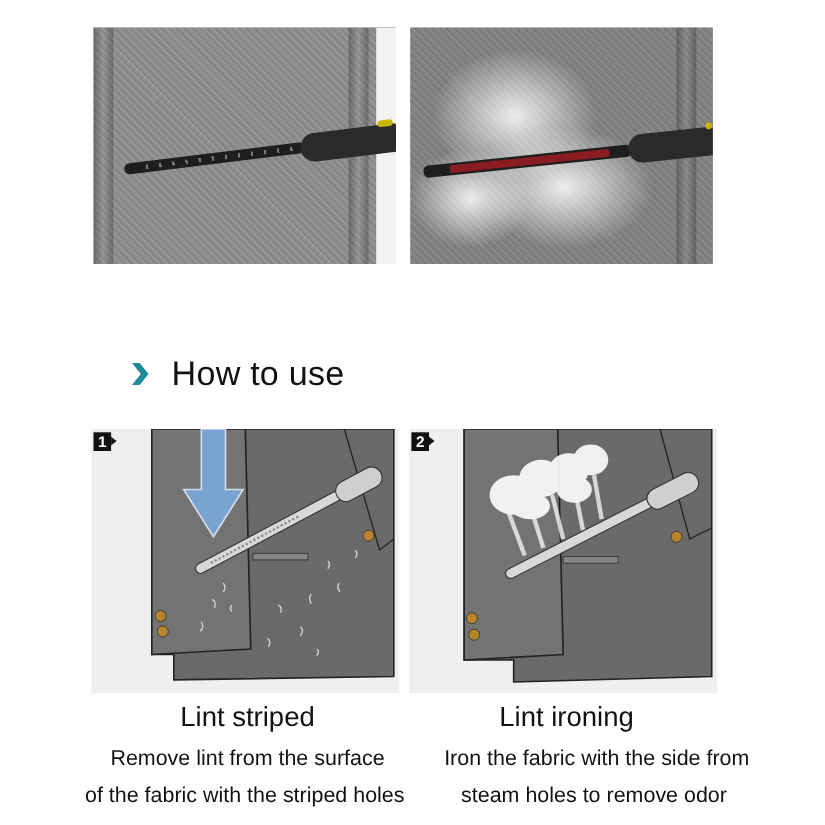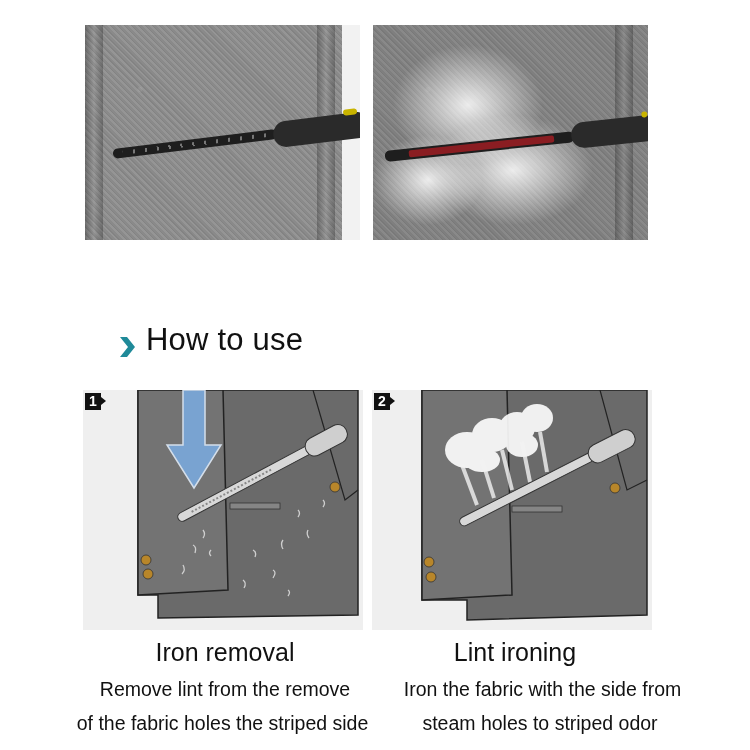--- a/index.html
+++ b/index.html
@@ -15,21 +15,21 @@
   .fabric.dark { filter:brightness(0.92); }
   .fold { position:absolute; top:0; bottom:0; width:18px; background:linear-gradient(90deg, rgba(0,0,0,0.25), rgba(255,255,255,0.05), rgba(0,0,0,0.25)); }
   .edge-white { position:absolute; top:0; bottom:0; right:0; width:18px; background:#f2f2f2; }
   .wand { position:absolute; height:10px; border-radius:5px; background:#1e1e1e; transform-origin:left center; }
   .wand-dots { position:absolute; inset:3px 10px; background:repeating-linear-gradient(90deg, transparent 0 10px, #777 10px 12px); }
   .wand-red { position:absolute; top:2px; bottom:2px; left:24px; right:20px; background:#8a1d22; border-radius:2px; }
   .handle { position:absolute; height:26px; border-radius:13px 4px 4px 13px; background:#2a2a2a; }
   .handle .yellow { position:absolute; top:-4px; right:4px; width:14px; height:6px; background:#c9b400; border-radius:3px; }
   .steam { position:absolute; border-radius:50%; background:radial-gradient(closest-side, rgba(255,255,255,0.85), rgba(255,255,255,0)); }
 
-  .section-title { position:absolute; left:118px; top:322px; display:flex; align-items:flex-end; gap:10px; }
+  .section-title { position:absolute; left:118px; top:322px; display:flex; align-items:center; gap:20px; }
   .chev { width:18px; height:22px; display:block; }
   .section-title span { font-size:31px; color:#111; letter-spacing:0.2px; }
 
   .step { position:absolute; top:390px; width:280px; height:240px; overflow:hidden; background:#efefef; }
   .step-1 { left:83px; }
   .step-2 { left:372px; }
   .step svg.illus { position:absolute; inset:0; }
   .badge { position:absolute; left:2px; top:3px; width:16px; height:17px; background:#111; color:#fff; font-weight:bold; font-size:14px; line-height:17px; text-align:center; }
   .badge::after { content:""; position:absolute; right:-5px; top:4px; border-left:5px solid #111; border-top:4px solid transparent; border-bottom:4px solid transparent; }
 
@@ -139,18 +139,18 @@
       <line x1="168" y1="42" x2="175" y2="82"></line>
     </g>
     <g transform="rotate(-27 92 132)">
       <rect x="88" y="127" width="150" height="9" rx="4.5" fill="#d8d8d8" stroke="#333" stroke-width="1"></rect>
       <rect x="233" y="122" width="50" height="19" rx="9" fill="#cfcfcf" stroke="#333" stroke-width="1"></rect>
     </g>
   </svg>
   <div class="badge">2</div>
 </div>
 
-<div class="cap-title c1">Iron removal</div>
+<div class="cap-title c1">Lint striped</div>
 <div class="cap-title c2">Lint ironing</div>
-<div class="cap-line l1a">Remove lint from the remove</div>
-<div class="cap-line l1b">of the fabric holes the striped side</div>
+<div class="cap-line l1a">Remove lint from the surface</div>
+<div class="cap-line l1b">of the fabric with the striped holes</div>
 <div class="cap-line l2a">Iron the fabric with the side from</div>
-<div class="cap-line l2b">steam holes to striped odor</div>
+<div class="cap-line l2b">steam holes to remove odor</div>
 
 </body></html>

